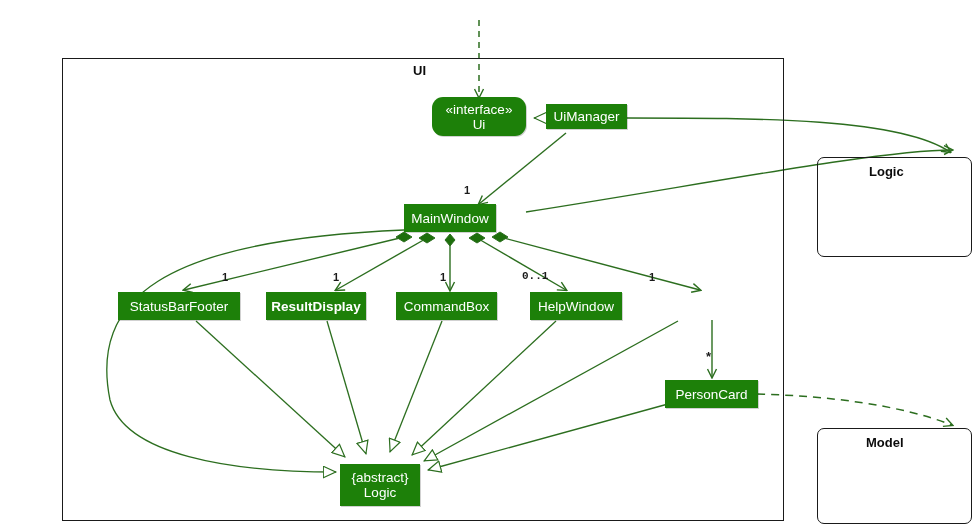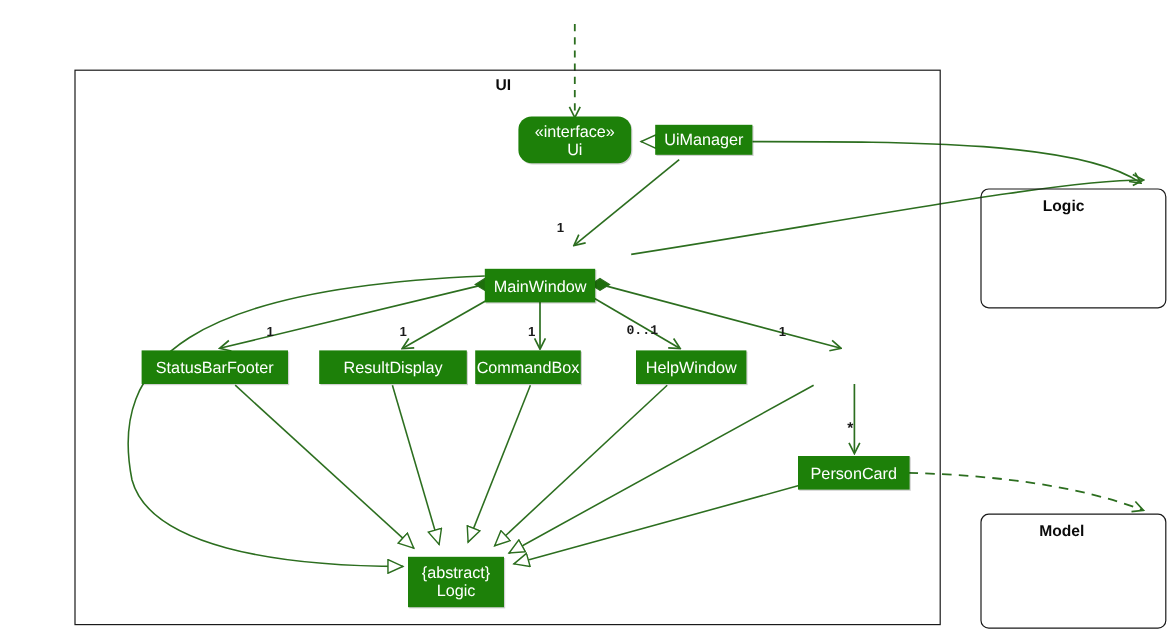--- a/index.html
+++ b/index.html
@@ -167,33 +167,33 @@
 
   <div class="cls" style="left:432px; top:97px; width:94px; height:39px;border-radius:11px;">
     <span>«interface»</span>
     <span>Ui</span>
   </div>
 
   <div class="cls" style="left:546px; top:104px; width:81px; height:25px;">
     <span>UiManager</span>
   </div>
 
-  <div class="cls" style="left:404px; top:204px; width:92px; height:28px;margin-top:20px;">
+  <div class="cls" style="left:404px; top:204px; width:92px; height:28px;">
     <span>MainWindow</span>
   </div>
 
   <div class="cls" style="left:118px; top:292px; width:122px; height:28px;">
     <span>StatusBarFooter</span>
   </div>
 
-  <div class="cls" style="left:266px; top:292px; width:123px; height:28px;">
+  <div class="cls" style="left:266px; top:292px; width:100px; height:28px;font-weight:bold;">
     <span>ResultDisplay</span>
   </div>
 
-  <div class="cls" style="left:396px; top:292px; width:88px; height:28px;text-align:center;">
+  <div class="cls" style="left:396px; top:292px; width:101px; height:28px;text-align:center;">
     <span>CommandBox</span>
   </div>
 
   <div class="cls" style="left:530px; top:292px; width:92px; height:28px;">
     <span>HelpWindow</span>
   </div>
 
 
   <div class="cls" style="left:665px; top:380px; width:93px; height:28px;">
     <span>PersonCard</span>

